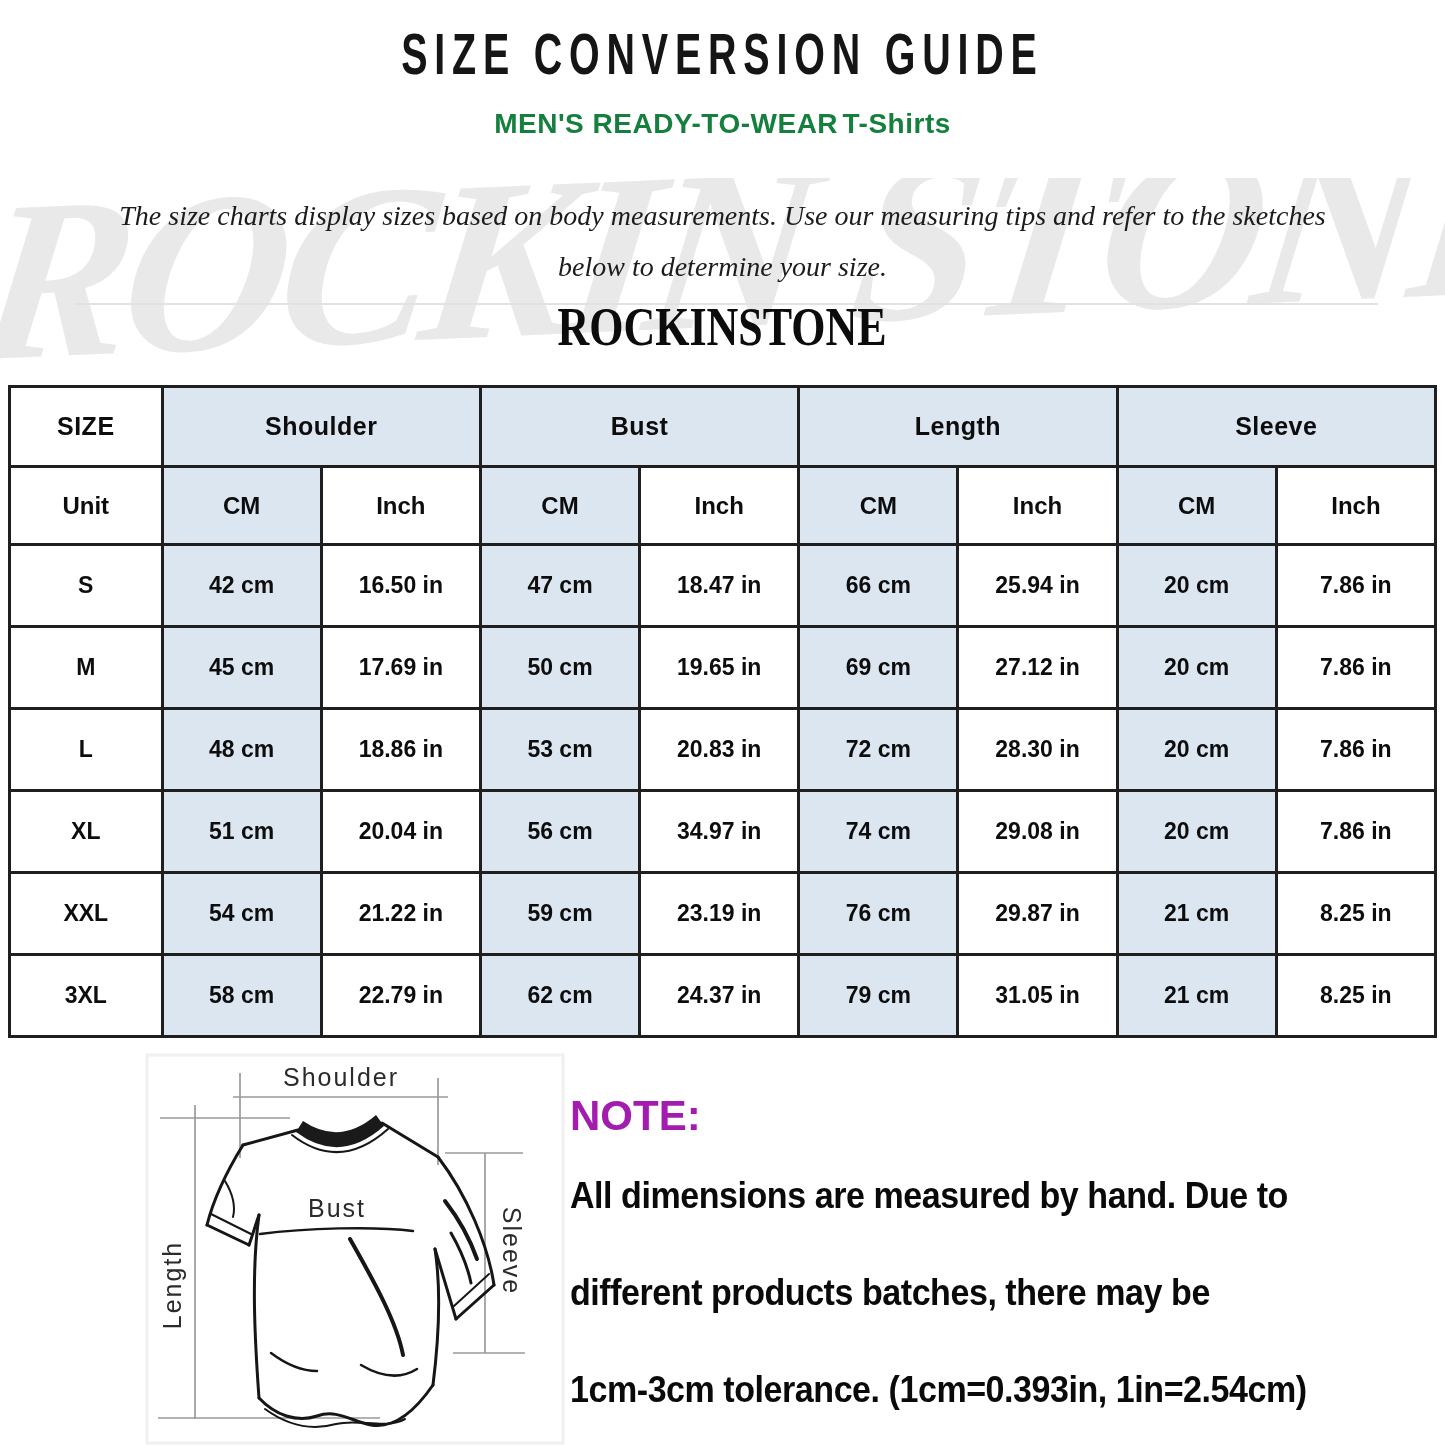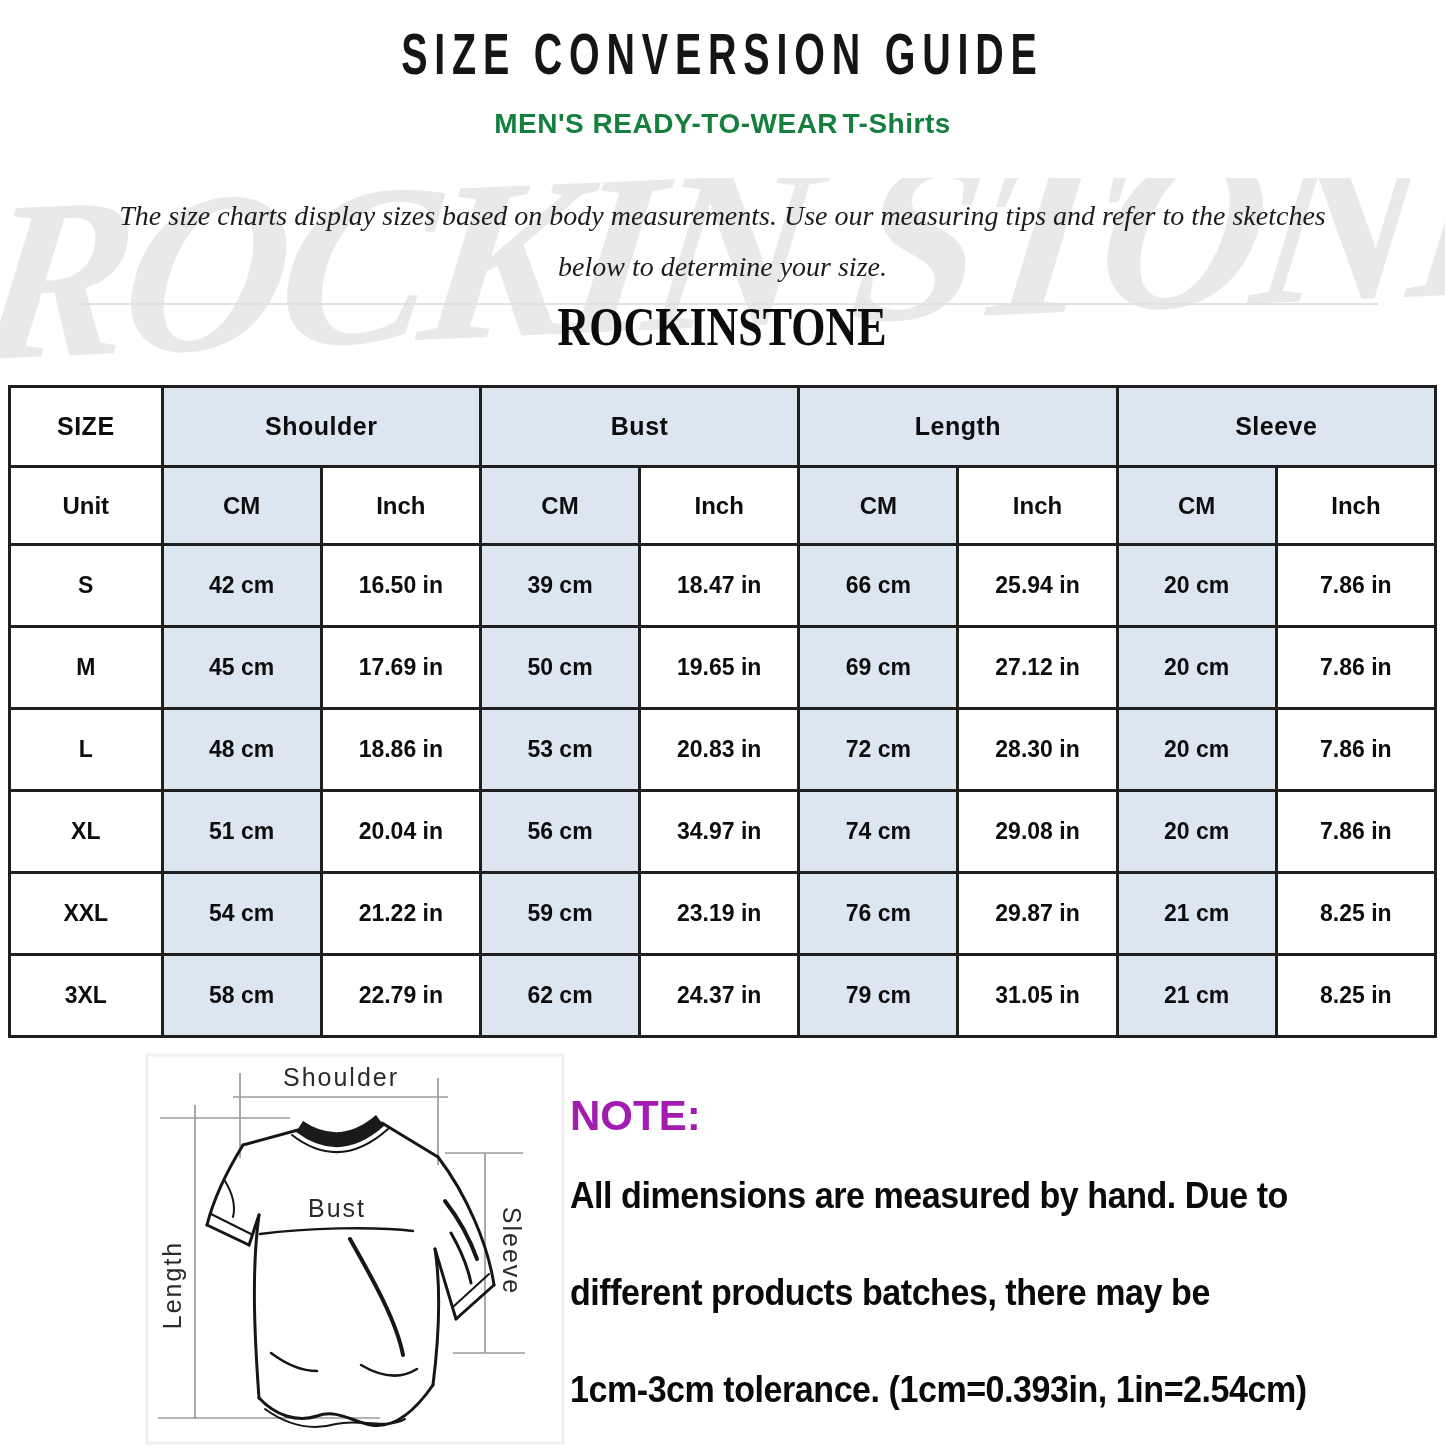--- a/index.html
+++ b/index.html
@@ -159,21 +159,21 @@
         <td>Inch</td>
         <td class="blue">CM</td>
         <td>Inch</td>
         <td class="blue">CM</td>
         <td>Inch</td>
       </tr>
       <tr class="r-data">
         <td>S</td>
         <td class="blue">42 cm</td>
         <td>16.50 in</td>
-        <td class="blue">39 cm</td>
+        <td class="blue">47 cm</td>
         <td>18.47 in</td>
         <td class="blue">66 cm</td>
         <td>25.94 in</td>
         <td class="blue">20 cm</td>
         <td>7.86 in</td>
       </tr>
       <tr class="r-data">
         <td>M</td>
         <td class="blue">45 cm</td>
         <td>17.69 in</td>

